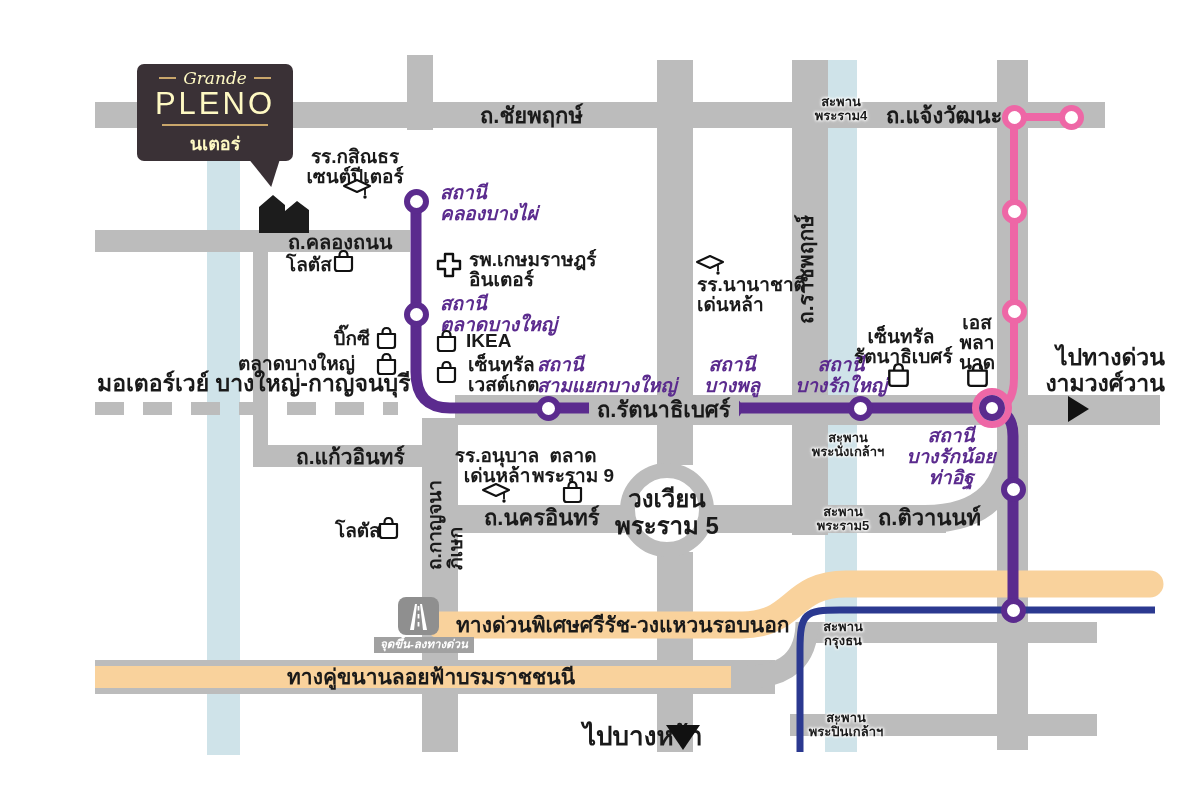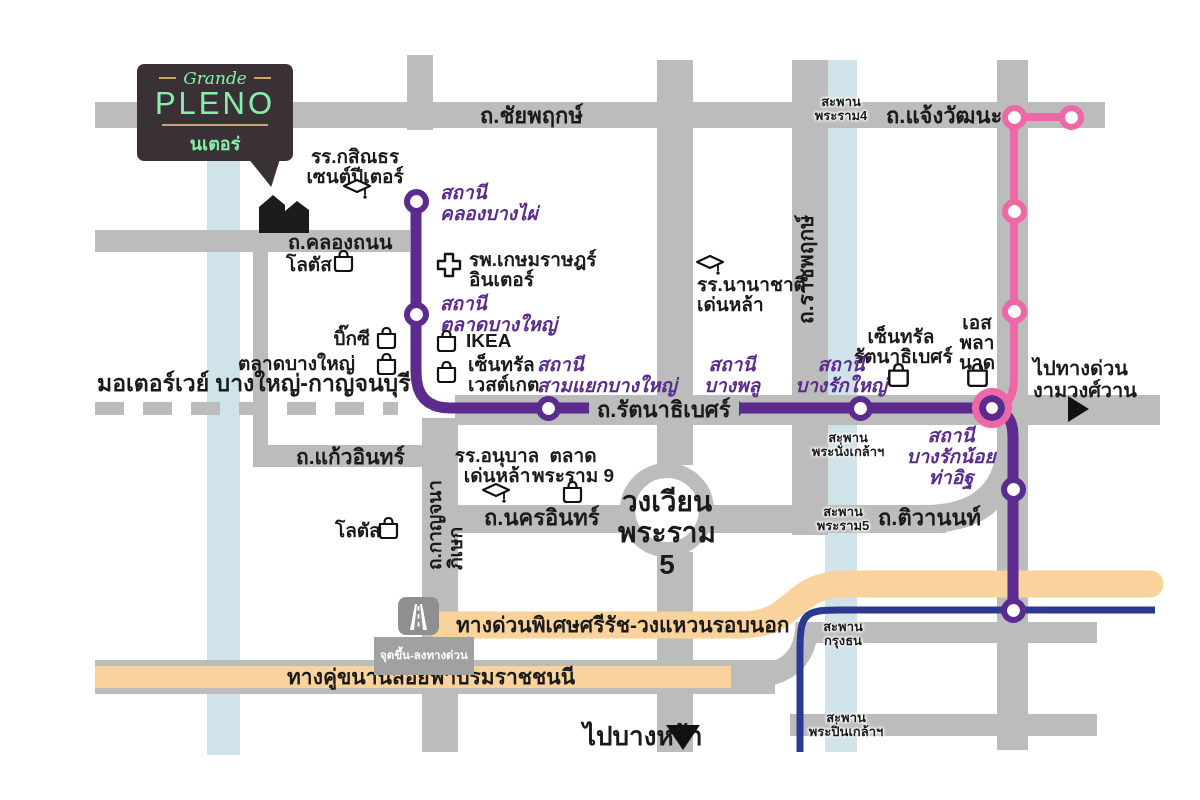--- a/index.html
+++ b/index.html
@@ -25,31 +25,31 @@
   .bridge{position:absolute;z-index:6;font-weight:700;font-size:13px;line-height:1.1;text-align:center;
           text-shadow:0 0 3px #fff,0 0 3px #fff,0 0 3px #fff,0 0 4px #fff;}
   .vtext{writing-mode:vertical-rl;transform:rotate(180deg);}
   .tri-right{position:absolute;z-index:6;width:0;height:0;
              border-top:13px solid transparent;border-bottom:13px solid transparent;border-left:21px solid #111;}
   .tri-down{position:absolute;z-index:6;width:0;height:0;
             border-left:17px solid transparent;border-right:17px solid transparent;border-top:25px solid #111;}
   .icon{position:absolute;z-index:6;display:block;}
   
   .logo{position:absolute;left:137px;top:64px;width:156px;height:97px;background:#3a3136;border-radius:7px;
-        z-index:8;display:flex;flex-direction:column;align-items:center;justify-content:center;color:#86efac;}
+        z-index:8;display:flex;flex-direction:column;align-items:center;justify-content:center;color:#fef9c3;}
   .logo .row1{display:flex;align-items:center;gap:7px;}
   .logo .dash{width:17px;border-top:2px solid #c9a66b;}
   .logo .script{font-family:"DejaVu Serif","Liberation Serif",serif;font-style:italic;font-size:17px;}
   .logo .big{font-size:31px;letter-spacing:3px;font-weight:400;margin-top:-2px;}
   .logo .rule{width:106px;border-top:2px solid #c9a66b;margin:2px 0 3px 0;}
   .logo .area{font-size:18px;font-weight:700;}
   .logo-tip{position:absolute;left:246px;top:159px;width:34px;height:28px;background:#3a3136;z-index:8;
             clip-path:polygon(8% 0,100% 0,74% 100%);}
   .badge{position:absolute;z-index:6;background:#a1a1a1;color:#fff;font-weight:700;font-size:11.5px;
-         padding:12px 6px;line-height:1.2;}
+         padding:1px 6px;line-height:1.2;font-style:italic;}
 </style>
 </head>
 <body>
 
 <div id="map">
 
   <div class="river" style="left:207px;top:128px;width:33px;height:627px;"></div>
   <div class="river" style="left:825px;top:60px;width:32px;height:692px;"></div>
 
   <div class="road" style="left:95px;top:102px;width:1010px;height:26px;"></div>
@@ -100,21 +100,21 @@
 
   <div class="lbl road-lbl" style="left:480px;top:104px;" data-bind="roads.chaiyaphruek">ถ.ชัยพฤกษ์</div>
   <div class="lbl road-lbl" style="left:886px;top:104px;" data-bind="roads.chaengwattana">ถ.แจ้งวัฒนะ</div>
   <div class="lbl" style="left:288px;top:231px;font-size:20px;" data-bind="roads.khlong_thanon">ถ.คลองถนน</div>
   <div class="lbl road-lbl vtext" style="left:794px;top:212px;height:112px;font-size:21px;" data-bind="roads.ratchaphruek">ถ.ราชพฤกษ์</div>
   <div class="lbl road-lbl" style="left:565px;top:395px;height:30px;line-height:30px;background:#bcbcbc;padding:0 8px;z-index:5;margin-left:24px;" data-bind="roads.rattanathibet">ถ.รัตนาธิเบศร์</div>
   <div class="lbl" style="left:296px;top:445px;font-size:21px;" data-bind="roads.kaeo_in">ถ.แก้วอินทร์</div>
   <div class="lbl vtext" style="left:424px;top:440px;height:130px;font-size:19px;" data-bind="roads.kanchanaphisek">ถ.กาญจนาภิเษก</div>
   <div class="lbl road-lbl" style="left:484px;top:506px;" data-bind="roads.nakhon_in">ถ.นครอินทร์</div>
   <div class="lbl road-lbl" style="left:878px;top:506px;" data-bind="roads.tiwanon">ถ.ติวานนท์</div>
-  <div class="lbl" style="left:610px;top:486px;width:114px;text-align:center;font-size:28px;z-index:6;" data-bind="roads.rama5_roundabout">วงเวียน
+  <div class="lbl" style="left:610px;top:486px;width:114px;text-align:center;font-size:24px;z-index:6;" data-bind="roads.rama5_roundabout">วงเวียน
 พระราม 5</div>
   <div class="lbl" style="left:97px;top:371px;font-size:23px;" data-bind="roads.motorway">มอเตอร์เวย์ บางใหญ่-กาญจนบุรี</div>
   <div class="lbl" style="left:456px;top:613px;font-size:21px;" data-bind="roads.si_rat_expressway">ทางด่วนพิเศษศรีรัช-วงแหวนรอบนอก</div>
   <div class="lbl" style="left:287px;top:665px;font-size:21px;" data-bind="roads.borommaratchachonnani">ทางคู่ขนานลอยฟ้าบรมราชชนนี</div>
 
   <div class="sta" style="left:440px;top:183px;" data-bind="stations.khlong_bang_phai">สถานี
 คลองบางไผ่</div>
   <div class="sta" style="left:440px;top:294px;" data-bind="stations.talat_bang_yai">สถานี
 ตลาดบางใหญ่</div>
   <div class="sta" style="left:537px;top:355px;" data-bind="stations.sam_yaek_bang_yai">สถานี
@@ -220,21 +220,21 @@
 พระราม4</div>
   <div class="bridge" style="left:798px;top:431px;width:100px;" data-bind="bridges.phra_nang_klao">สะพาน
 พระนั่งเกล้าฯ</div>
   <div class="bridge" style="left:811px;top:505px;width:64px;" data-bind="bridges.rama5">สะพาน
 พระราม5</div>
   <div class="bridge" style="left:813px;top:620px;width:60px;" data-bind="bridges.krung_thon">สะพาน
 กรุงธน</div>
   <div class="bridge" style="left:804px;top:711px;width:84px;" data-bind="bridges.phra_pin_klao">สะพาน
 พระปิ่นเกล้าฯ</div>
 
-  <div class="lbl" style="left:1033px;top:357px;width:132px;text-align:left;font-size:20px;" data-bind="directions.to_ngamwongwan">ไปทางด่วน
+  <div class="lbl" style="left:1033px;top:345px;width:132px;text-align:right;font-size:23px;" data-bind="directions.to_ngamwongwan">ไปทางด่วน
 งามวงศ์วาน</div>
   <div class="tri-right" style="left:1068px;top:396px;"></div>
   <div class="lbl" style="left:583px;top:722px;font-size:26px;" data-bind="directions.to_bang_wa">ไปบางหว้า</div>
   <div class="tri-down" style="left:666px;top:725px;"></div>
 
   <svg class="icon" style="left:398px;top:597px;" width="41" height="38" viewBox="0 0 41 38">
     <rect x="0" y="0" width="41" height="38" rx="8" fill="#8f8f8f"></rect>
     <path d="M12 33 L17 7 H19 L16 33 Z" fill="#fff"></path>
     <path d="M29 33 L24 7 H22 L25 33 Z" fill="#fff"></path>
     <rect x="19.6" y="9" width="1.8" height="4.5" fill="#fff"></rect>

